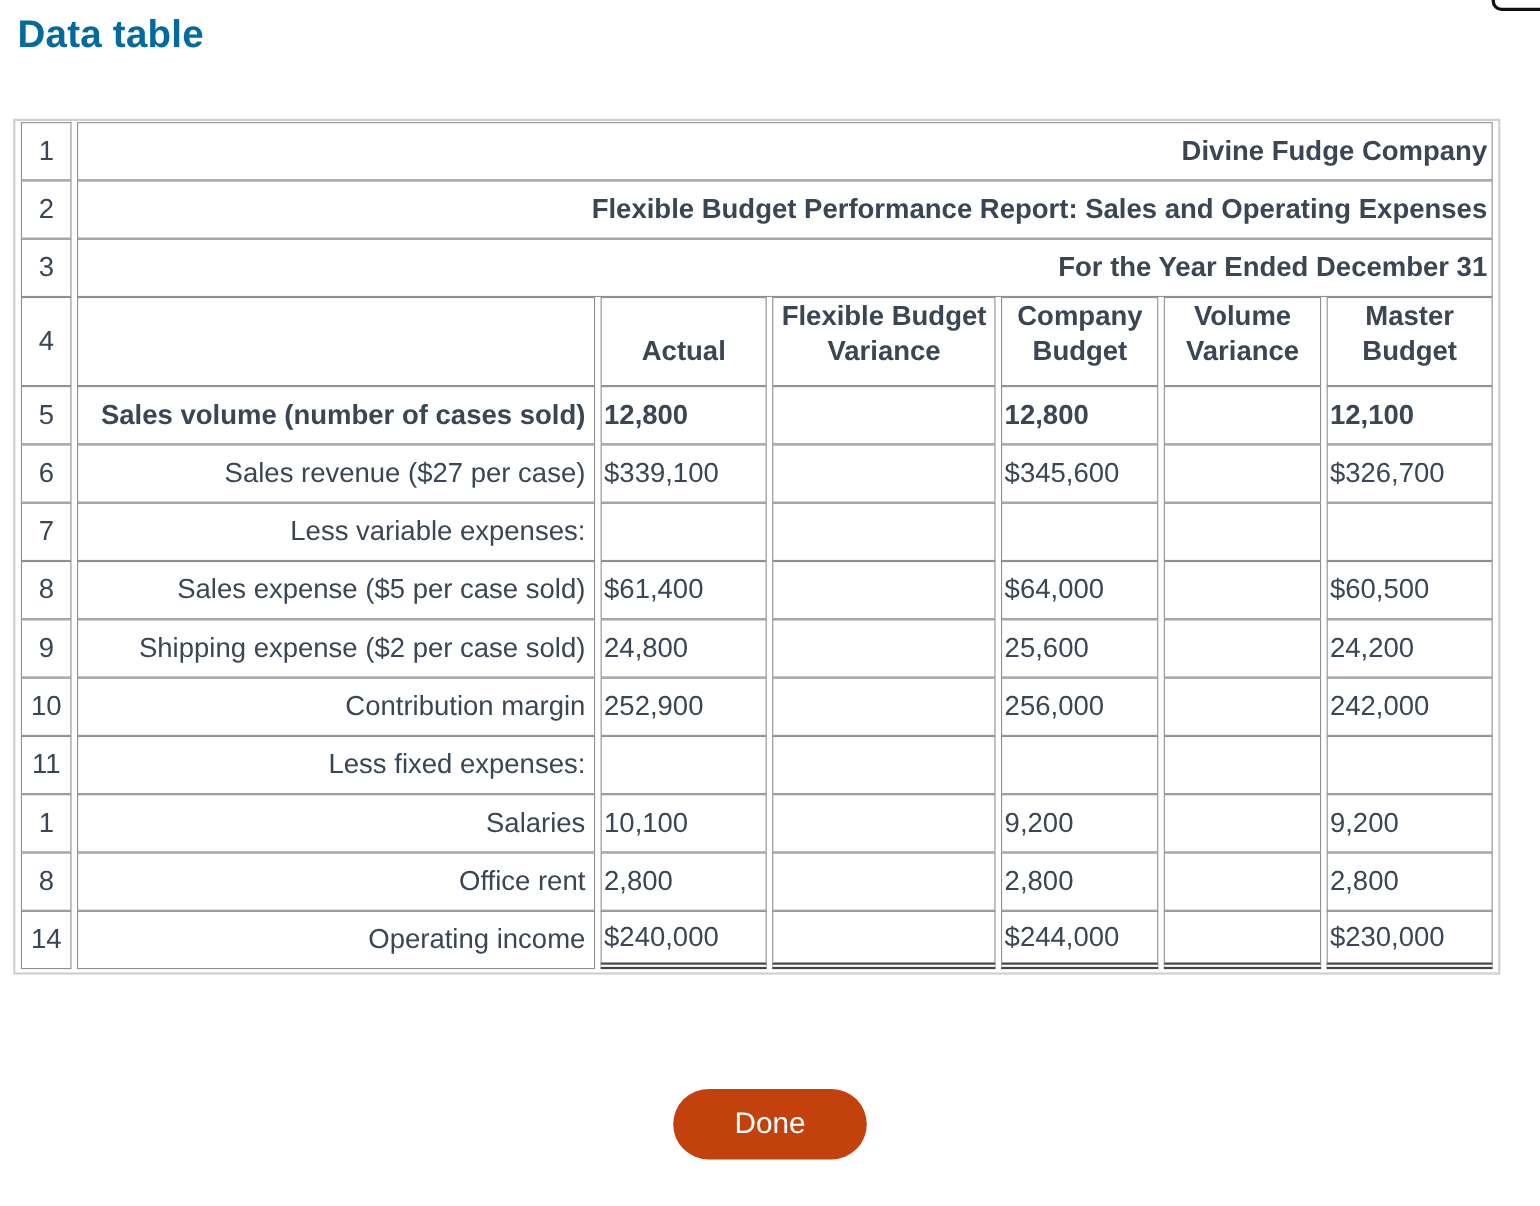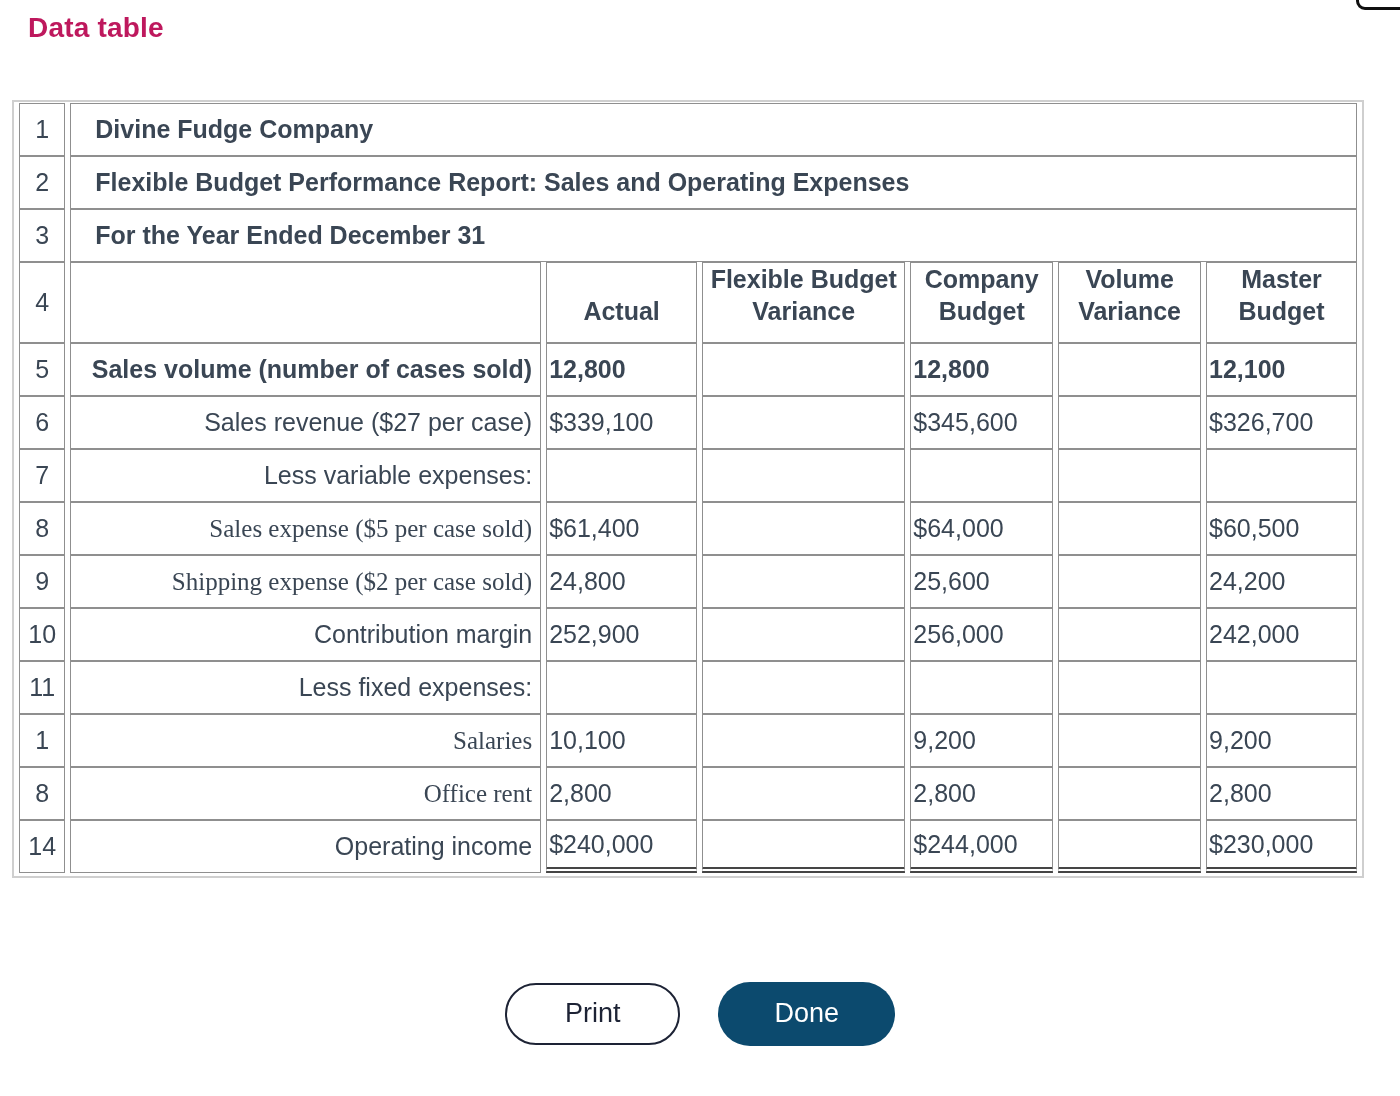--- a/index.html
+++ b/index.html
@@ -8,24 +8,24 @@
     width: 1400px;
     height: 1096px;
     background: #ffffff;
     font-family: "Liberation Sans", "DejaVu Sans", sans-serif;
     color: #3a4654;
     overflow: hidden;
     position: relative;
   }
 
   .page-title {
-    margin: 12px 0 0 28px;
-    font-size: 28px;
+    margin: 12px 0 0 16px;
+    font-size: 35px;
     font-weight: 700;
-    color: #be185d;
+    color: #0369a1;
     letter-spacing: 0.2px;
   }
 
   
   .corner-fragment {
     position: absolute;
     top: -24px;
     right: -28px;
     width: 72px;
     height: 34px;
@@ -52,34 +52,34 @@
 
   td {
     border: 1.5px solid #8f8f8f;
     height: 53px;
     vertical-align: middle;
     overflow: hidden;
     white-space: nowrap;
   }
 
   td.rownum { text-align: center; padding: 0 2px; }
-  td.span-cell { text-align: left; font-weight: 700; padding: 0 24px; }
+  td.span-cell { text-align: right; font-weight: 700; padding: 0 4px; }
 
   tr.header-row td { height: 79px; }
   td.hdr {
     vertical-align: bottom;
     text-align: center;
     font-weight: 700;
     padding: 0 4px 15px 4px;
     line-height: 1.28;
   }
   td.hdr span { display: block; }
 
   td.label { padding: 0 8px; text-align: right; }
-  td.label.indent { padding-left: 45px; font-family: Liberation Serif, serif; }
+  td.label.indent { padding-left: 45px; }
 
   td.num { padding: 0 2px; text-align: left; }
   td.num .dollar { float: left; }
 
   tr.bold-row td.label, tr.bold-row td.num { font-weight: 700; }
   tr.last-row td.num { border-bottom: 6px double #454545; }
 
   .actions {
     display: flex;
     justify-content: center;
@@ -95,21 +95,21 @@
     line-height: 1.1;
   }
   .btn-print {
     background: #ffffff;
     color: #1d2335;
     border: 2.5px solid #1d2335;
     padding: 14px 58px;
     font-weight: 500;
   }
   .btn-done {
-    background: #0c4a6e;
+    background: #c2410c;
     color: #ffffff;
     border: none;
     padding: 17px 56px;
     font-weight: 500;
   }
 </style>
 </head>
 <body>
 
 <div class="corner-fragment"></div>
@@ -252,15 +252,14 @@
     <td class="num"><span class="dollar"></span><span class="val"></span></td>
     <td class="num"><span class="dollar">$</span><span class="val">244,000</span></td>
     <td class="num"><span class="dollar"></span><span class="val"></span></td>
     <td class="num"><span class="dollar">$</span><span class="val">230,000</span></td>
   </tr>
       </tbody>
   </table>
 </div>
 
 <div class="actions">
-  <button class="btn btn-print">Print</button>
   <button class="btn btn-done">Done</button>
 </div>
 
 </body></html>

